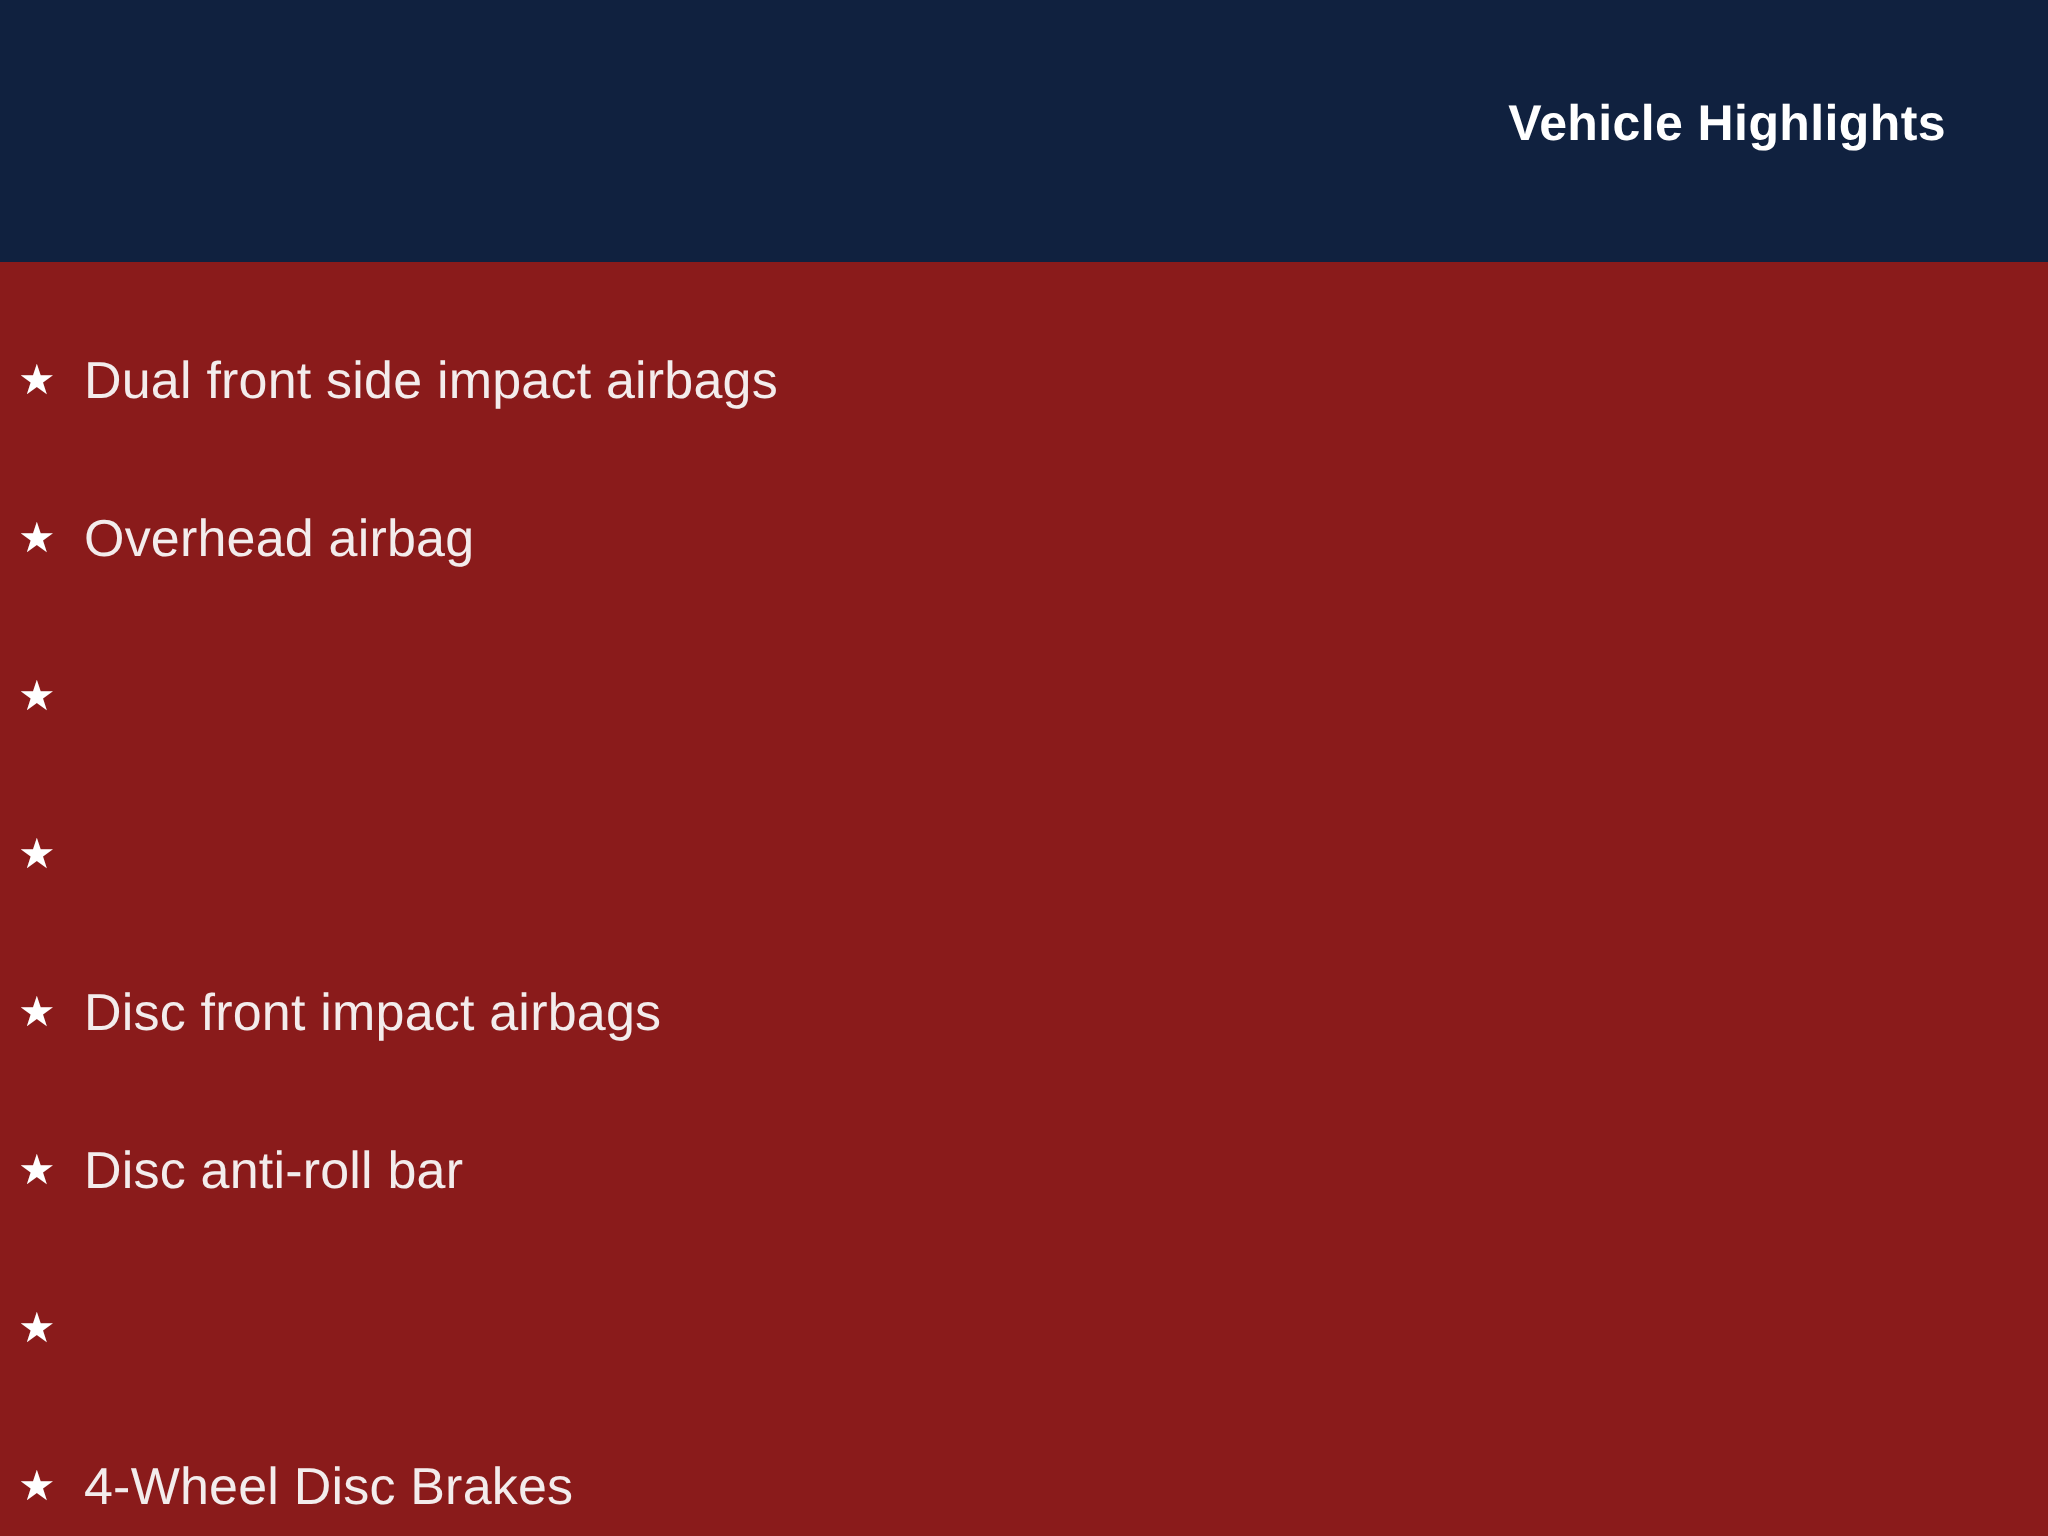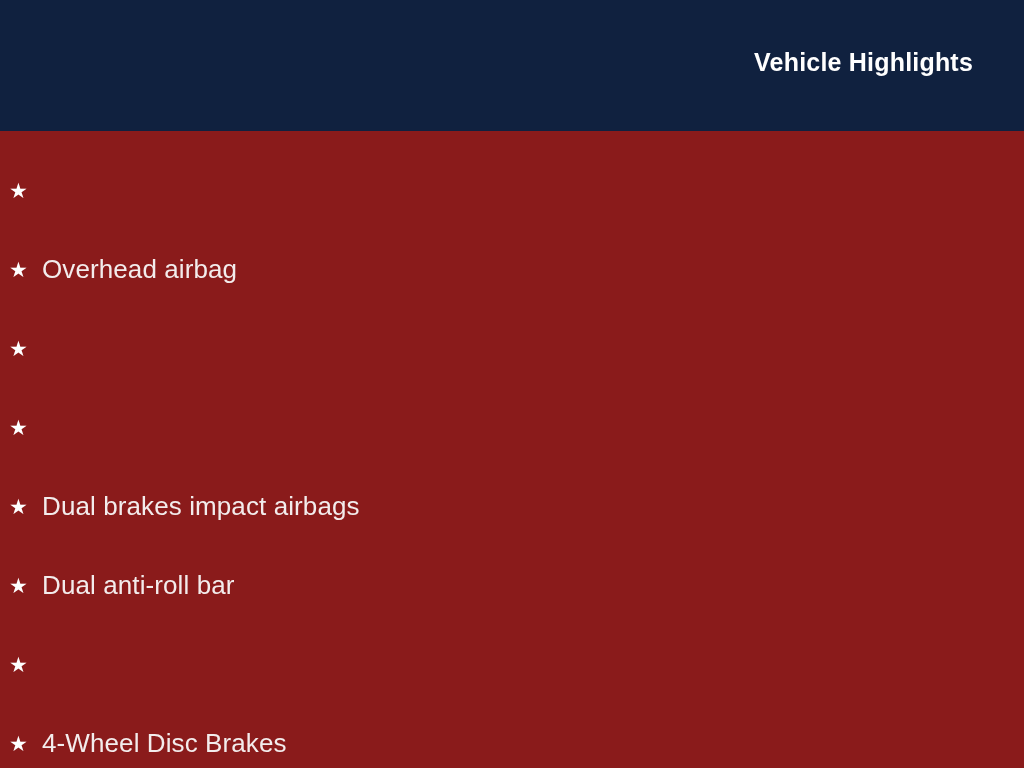--- a/index.html
+++ b/index.html
@@ -99,43 +99,44 @@
 
   <div id="header">
     <div id="header-title">Vehicle Highlights</div>
   </div>
 
   <div id="body">
     <ul id="highlights-list">
 
       <li class="highlight-item">
         <span class="bullet-star">★</span>
+        <span class="highlight-label">Dual front side impact airbags</span>
       </li>
 
       <li class="highlight-item">
         <span class="bullet-star">★</span>
         <span class="highlight-label">Overhead airbag</span>
       </li>
 
       <li class="highlight-item">
         <span class="bullet-star">★</span>
       </li>
 
       <li class="highlight-item">
         <span class="bullet-star">★</span>
       </li>
 
       <li class="highlight-item">
         <span class="bullet-star">★</span>
-        <span class="highlight-label">Dual brakes impact airbags</span>
+        <span class="highlight-label">Disc front impact airbags</span>
       </li>
 
       <li class="highlight-item">
         <span class="bullet-star">★</span>
-        <span class="highlight-label">Dual anti-roll bar</span>
+        <span class="highlight-label">Disc anti-roll bar</span>
       </li>
 
       <li class="highlight-item">
         <span class="bullet-star">★</span>
       </li>
 
       <li class="highlight-item">
         <span class="bullet-star">★</span>
         <span class="highlight-label">4-Wheel Disc Brakes</span>
       </li>

